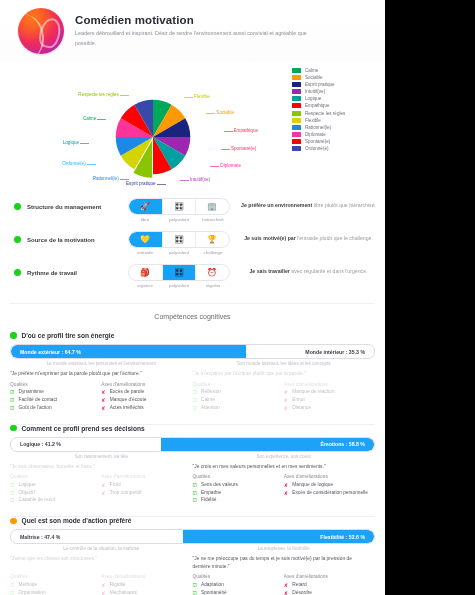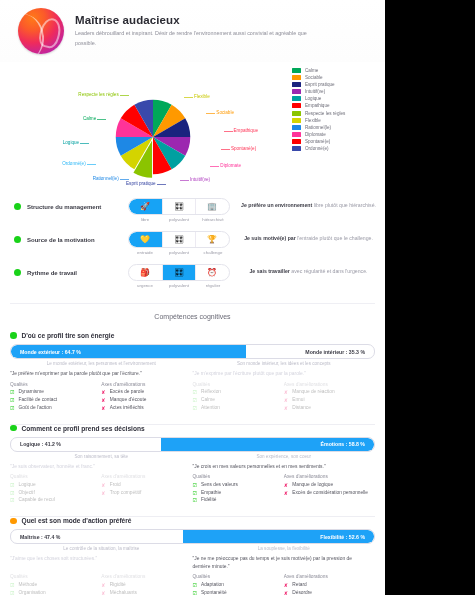--- a/index.html
+++ b/index.html
@@ -144,21 +144,21 @@
   .hr{height:1px;background:#eeeef3;margin:7px 10px 0 10px;}
 </style>
 </head>
 <body>
 
 <div class="page">
 
   <div class="header">
     <div class="avatar"></div>
     <div class="htext">
-      <div class="htitle">Maîtrise audacieux</div>
+      <div class="htitle">Comédien motivation</div>
       <div class="hsub">Leaders débrouillard et inspirant. Désir de rendre l'environnement aussi convivial et agréable que possible.</div>
     </div>
   </div>
 
   <div class="chartzone">
     <div class="wheelwrap">
       <div class="wheel">
         <svg viewBox="0 0 120 120" width="86" height="86" id="pie-svg">
             <path d="M60,60 L60,8 A52,52 0 0,1 86,14.966679003209194 Z" fill="#00a859"></path>
             <path d="M60,60 L86,14.966679003209194 A52,52 0 0,1 105.03332099679082,34.000000000000014 Z" fill="#ff9900"></path>

